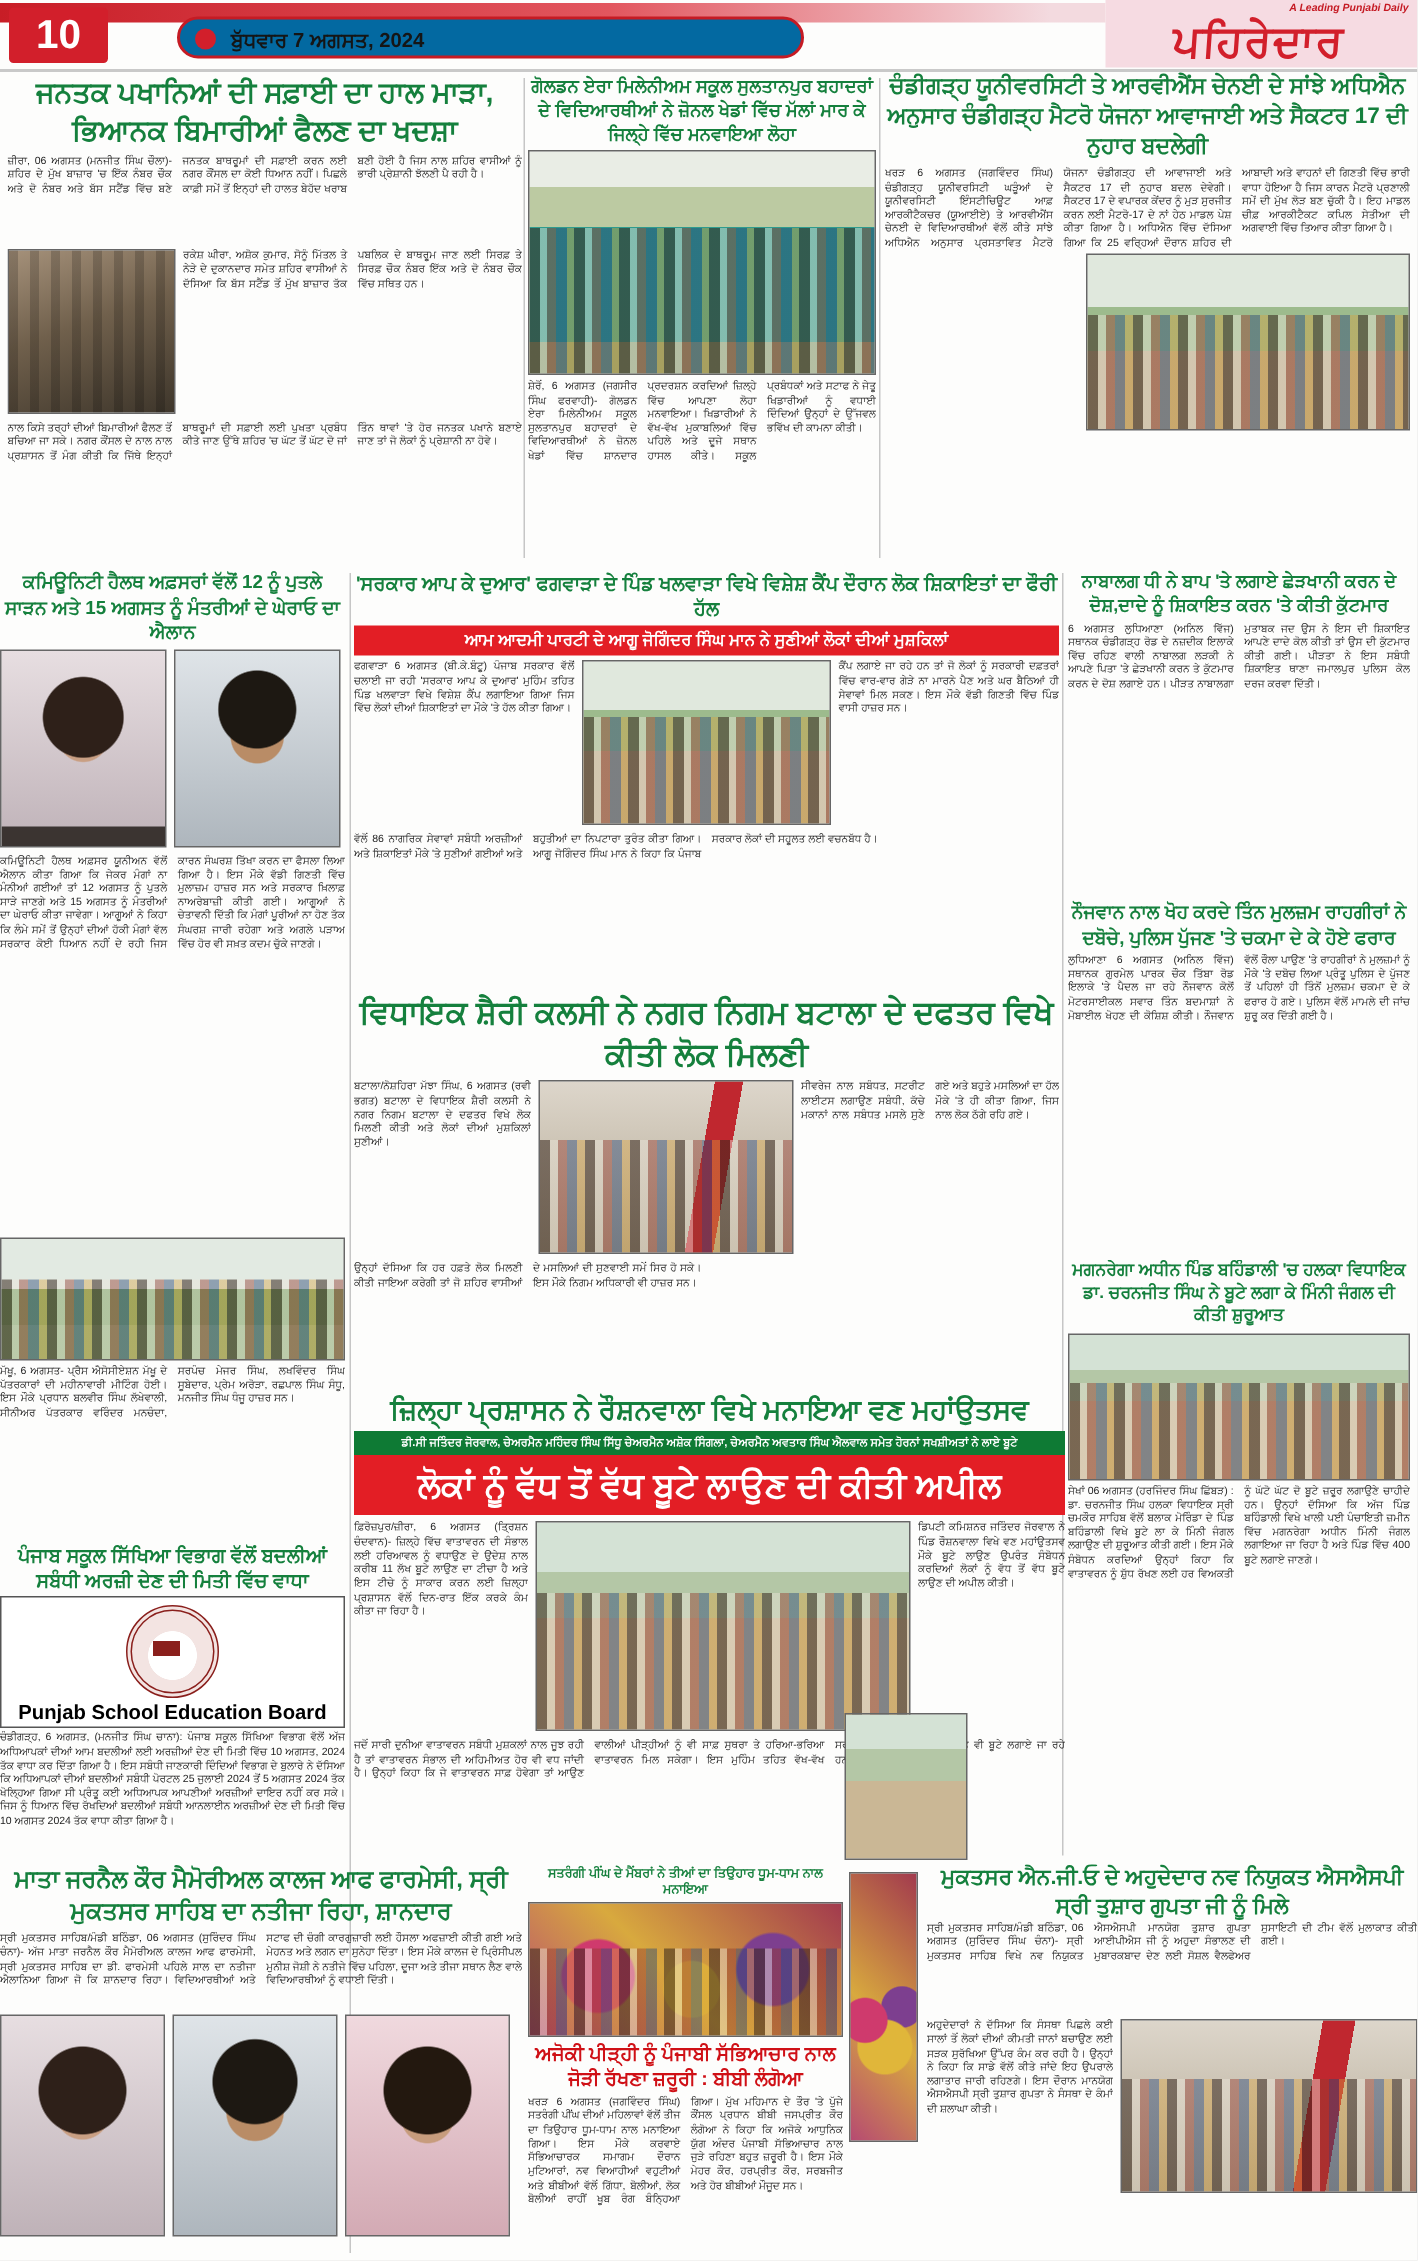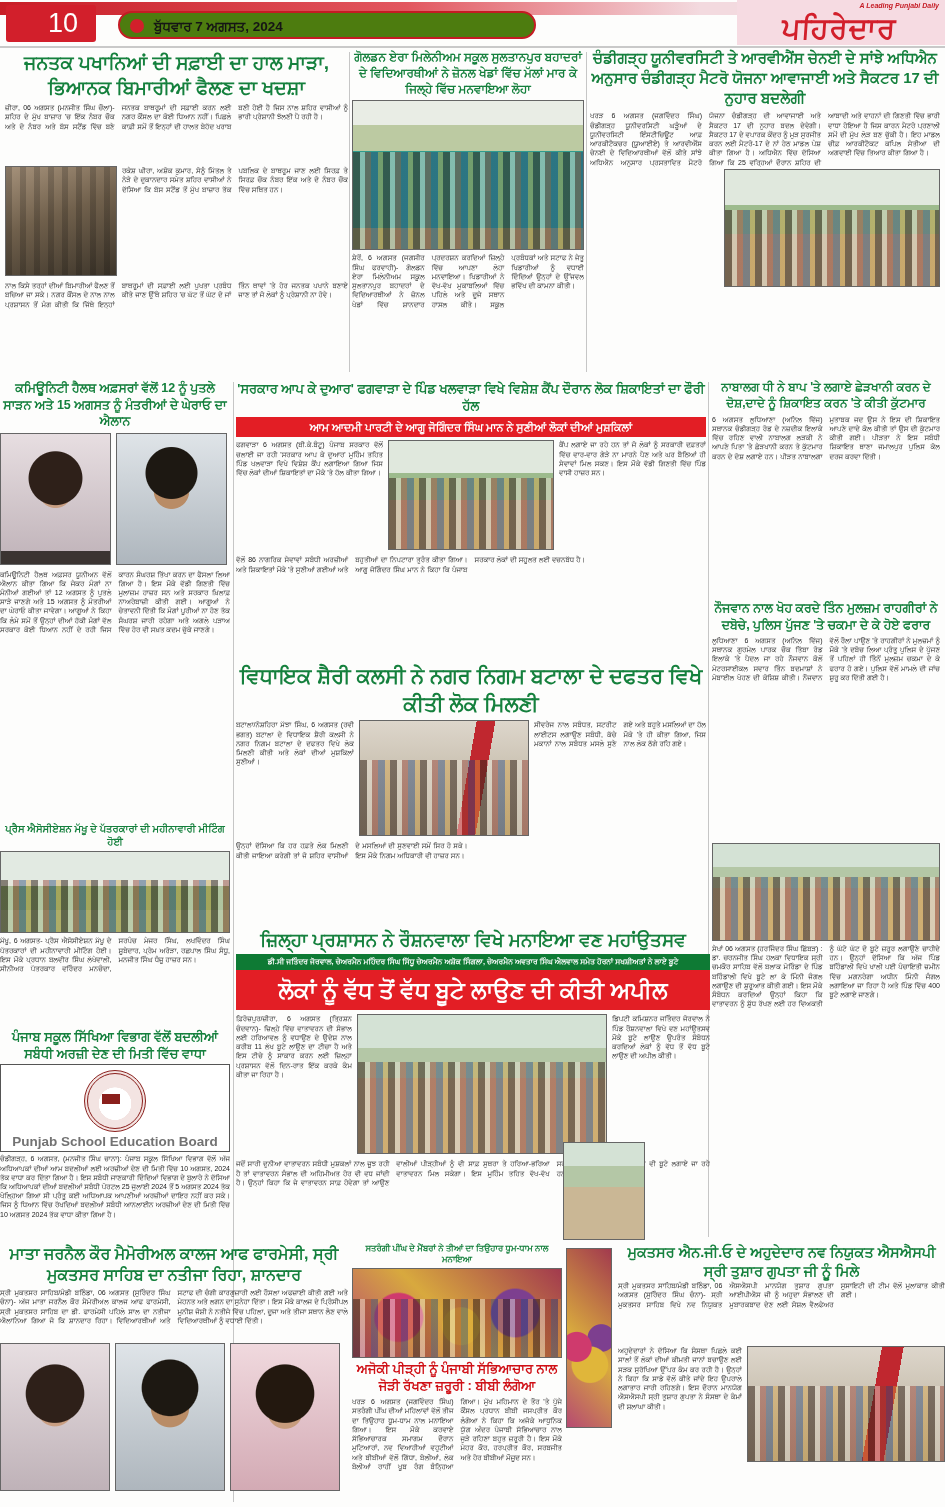--- a/index.html
+++ b/index.html
@@ -2,22 +2,22 @@
 <html><head>
 <meta charset="utf-8">
 <style>
   html,body{margin:0;padding:0;background:#e9e9e9;}
   .page{position:relative;width:945px;height:1507px;background:#fdfdfc;margin:0 auto;overflow:hidden;
         font-family:"Liberation Sans","DejaVu Sans",sans-serif;color:#151515;}
   
   .top-ribbon{position:absolute;left:0;top:2px;width:737px;height:13px;
     background:linear-gradient(to right,#c81d26,#e2565e 55%,#f3dadf 95%);}
   .page-badge{position:absolute;left:6px;top:5px;width:66px;height:37px;background:#d21f2b;
-    color:#fff;font-size:27px;font-weight:normal;text-align:center;line-height:37px;border-radius:3px;padding-left:24px;}
-  .date-pill{position:absolute;left:118px;top:11px;width:418px;height:28px;background:#4d7c0f;
+    color:#fff;font-size:27px;font-weight:bold;text-align:center;line-height:37px;border-radius:3px;}
+  .date-pill{position:absolute;left:118px;top:11px;width:418px;height:28px;background:#0369a1;
     border:2px solid #c51b24;border-radius:15px;font-size:13.5px;font-weight:bold;line-height:28px;
     padding-left:34px;box-sizing:border-box;}
   .date-dot{position:absolute;left:10px;top:6px;width:14px;height:14px;border-radius:50%;background:#d21f2b;}
   .masthead-box{position:absolute;left:737px;top:0;width:208px;height:45px;background:#f6dbe2;}
   .tagline{position:absolute;top:2px;right:6px;font-size:7px;font-style:italic;font-weight:bold;color:#c51b24;}
   .masthead-title{position:absolute;bottom:0;left:0;right:4px;text-align:center;font-size:29px;
     font-weight:900;color:#d21f2b;letter-spacing:1px;line-height:34px;transform:skewX(-4deg);}
   .header-rule{position:absolute;left:0;top:46px;width:945px;height:2px;background:#c9c9c9;}
   
   .art{position:absolute;overflow:hidden;}
@@ -57,21 +57,21 @@
      radial-gradient(circle at 50% 46%,#c79c7d 0 18%,transparent 19%),linear-gradient(#f0d9de,#d3aab4);}
   .crowded::after{content:"";position:absolute;left:0;right:0;top:34%;bottom:0;
      background:repeating-linear-gradient(90deg,rgba(55,38,28,.55) 0 7px,rgba(235,228,216,.45) 7px 12px,
      rgba(146,58,47,.45) 12px 18px,rgba(42,70,116,.45) 18px 25px,rgba(215,160,60,.4) 25px 30px);}
   .cap-band{position:absolute;left:0;right:0;bottom:0;height:13px;background:rgba(25,20,15,.8);}
   
   .logo-box{border:1px solid #555;height:86px;position:relative;margin-top:2px;background:#fff;}
   .emblem{position:absolute;left:50%;top:5px;transform:translateX(-50%);width:54px;height:54px;border-radius:50%;
      border:4px double #8a1f1c;background:radial-gradient(circle at 50% 55%,#fff 0 40%,#f3e4e2 41%);}
   .emblem::after{content:"";position:absolute;left:14px;top:20px;width:18px;height:10px;background:#8a1f1c;}
-  .board-name{position:absolute;left:0;right:0;bottom:2px;text-align:center;color:#737373;
+  .board-name{position:absolute;left:0;right:0;bottom:2px;text-align:center;color:#000000;
      font-size:13.5px;font-weight:bold;}
 </style>
 </head>
 <body>
 
 <div class="page">
 
   <div class="top-ribbon"></div>
   <div class="page-badge">10</div>
   <div class="date-pill">
@@ -149,26 +149,26 @@
     <div class="hl" style="font-size:21px">ਵਿਧਾਇਕ ਸ਼ੈਰੀ ਕਲਸੀ ਨੇ ਨਗਰ ਨਿਗਮ ਬਟਾਲਾ ਦੇ ਦਫਤਰ ਵਿਖੇ ਕੀਤੀ ਲੋਕ ਮਿਲਣੀ</div>
     <div class="row" style="height:118px">
       <div class="body" style="width:118px">ਬਟਾਲਾ/ਨੋਸ਼ਹਿਰਾ ਮੱਝਾ ਸਿੰਘ, 6 ਅਗਸਤ (ਰਵੀ ਭਗਤ) ਬਟਾਲਾ ਦੇ ਵਿਧਾਇਕ ਸ਼ੈਰੀ ਕਲਸੀ ਨੇ ਨਗਰ ਨਿਗਮ ਬਟਾਲਾ ਦੇ ਦਫਤਰ ਵਿਖੇ ਲੋਕ ਮਿਲਣੀ ਕੀਤੀ ਅਤੇ ਲੋਕਾਂ ਦੀਆਂ ਮੁਸ਼ਕਿਲਾਂ ਸੁਣੀਆਂ।</div>
       <div class="photo ph-office crowded" style="width:170px;height:116px"></div>
       <div class="body c2 flex1">ਸੀਵਰੇਜ ਨਾਲ ਸਬੰਧਤ, ਸਟਰੀਟ ਲਾਈਟਸ ਲਗਾਉਣ ਸਬੰਧੀ, ਕੱਚੇ ਮਕਾਨਾਂ ਨਾਲ ਸਬੰਧਤ ਮਸਲੇ ਸੁਣੇ ਗਏ ਅਤੇ ਬਹੁਤੇ ਮਸਲਿਆਂ ਦਾ ਹੱਲ ਮੌਕੇ 'ਤੇ ਹੀ ਕੀਤਾ ਗਿਆ, ਜਿਸ ਨਾਲ ਲੋਕ ਠੱਗੇ ਰਹਿ ਗਏ।</div>
     </div>
     <div class="body c4" style="height:56px">ਉਨ੍ਹਾਂ ਦੱਸਿਆ ਕਿ ਹਰ ਹਫ਼ਤੇ ਲੋਕ ਮਿਲਣੀ ਕੀਤੀ ਜਾਇਆ ਕਰੇਗੀ ਤਾਂ ਜੋ ਸ਼ਹਿਰ ਵਾਸੀਆਂ ਦੇ ਮਸਲਿਆਂ ਦੀ ਸੁਣਵਾਈ ਸਮੇਂ ਸਿਰ ਹੋ ਸਕੇ। ਇਸ ਮੌਕੇ ਨਿਗਮ ਅਧਿਕਾਰੀ ਵੀ ਹਾਜ਼ਰ ਸਨ।</div>
   </div>
 
   <div class="art" style="left:0;top:822px;width:230px;height:202px">
-    <div class="hl" style="font-size:10px">ਪ੍ਰੈਸ ਐਸੋਸੀਏਸ਼ਨ ਮੱਖੂ ਦੇ ਪੱਤਰਕਾਰਾਂ ਦੀ ਮਹੀਨਾਵਾਰੀ ਮੀਟਿੰਗ ਹੋਈ</div>
     <div class="photo ph-field crowded" style="width:100%;height:82px;margin:3px 0"></div>
     <div class="body c2" style="height:94px">ਮੱਖੂ, 6 ਅਗਸਤ- ਪ੍ਰੈਸ ਐਸੋਸੀਏਸ਼ਨ ਮੱਖੂ ਦੇ ਪੱਤਰਕਾਰਾਂ ਦੀ ਮਹੀਨਾਵਾਰੀ ਮੀਟਿੰਗ ਹੋਈ। ਇਸ ਮੌਕੇ ਪ੍ਰਧਾਨ ਬਲਵੀਰ ਸਿੰਘ ਲੱਖੇਵਾਲੀ, ਸੀਨੀਅਰ ਪੱਤਰਕਾਰ ਵਰਿੰਦਰ ਮਨਚੰਦਾ, ਸਰਪੰਚ ਮੇਜਰ ਸਿੰਘ, ਲਖਵਿੰਦਰ ਸਿੰਘ ਸੂਬੇਦਾਰ, ਪ੍ਰੇਮ ਅਰੋੜਾ, ਰਛਪਾਲ ਸਿੰਘ ਸੰਧੂ, ਮਨਜੀਤ ਸਿੰਘ ਧੰਜੂ ਹਾਜ਼ਰ ਸਨ।</div>
   </div>
 
   <div class="art" style="left:712px;top:840px;width:228px;height:400px">
+    <div class="hl" style="font-size:11.5px">ਮਗਨਰੇਗਾ ਅਧੀਨ ਪਿੰਡ ਬਹਿੰਡਾਲੀ 'ਚ ਹਲਕਾ ਵਿਧਾਇਕ ਡਾ. ਚਰਨਜੀਤ ਸਿੰਘ ਨੇ ਬੂਟੇ ਲਗਾ ਕੇ ਮਿੰਨੀ ਜੰਗਲ ਦੀ ਕੀਤੀ ਸ਼ੁਰੂਆਤ</div>
     <div class="photo ph-plant crowded" style="width:100%;height:98px;margin:3px 0"></div>
     <div class="body c2" style="height:248px">ਸੇਖਾਂ 06 ਅਗਸਤ (ਹਰਜਿੰਦਰ ਸਿੰਘ ਛਿੱਬੜ) : ਡਾ. ਚਰਨਜੀਤ ਸਿੰਘ ਹਲਕਾ ਵਿਧਾਇਕ ਸ੍ਰੀ ਚਮਕੌਰ ਸਾਹਿਬ ਵੱਲੋਂ ਬਲਾਕ ਮੋਰਿੰਡਾ ਦੇ ਪਿੰਡ ਬਹਿੰਡਾਲੀ ਵਿਖੇ ਬੂਟੇ ਲਾ ਕੇ ਮਿੰਨੀ ਜੰਗਲ ਲਗਾਉਣ ਦੀ ਸ਼ੁਰੂਆਤ ਕੀਤੀ ਗਈ। ਇਸ ਮੌਕੇ ਸੰਬੋਧਨ ਕਰਦਿਆਂ ਉਨ੍ਹਾਂ ਕਿਹਾ ਕਿ ਵਾਤਾਵਰਨ ਨੂੰ ਸ਼ੁੱਧ ਰੱਖਣ ਲਈ ਹਰ ਵਿਅਕਤੀ ਨੂੰ ਘੱਟੋ ਘੱਟ ਦੋ ਬੂਟੇ ਜ਼ਰੂਰ ਲਗਾਉਣੇ ਚਾਹੀਦੇ ਹਨ। ਉਨ੍ਹਾਂ ਦੱਸਿਆ ਕਿ ਅੱਜ ਪਿੰਡ ਬਹਿੰਡਾਲੀ ਵਿਖੇ ਖਾਲੀ ਪਈ ਪੰਚਾਇਤੀ ਜ਼ਮੀਨ ਵਿੱਚ ਮਗਨਰੇਗਾ ਅਧੀਨ ਮਿੰਨੀ ਜੰਗਲ ਲਗਾਇਆ ਜਾ ਰਿਹਾ ਹੈ ਅਤੇ ਪਿੰਡ ਵਿੱਚ 400 ਬੂਟੇ ਲਗਾਏ ਜਾਣਗੇ।</div>
   </div>
 
   <div class="art" style="left:236px;top:928px;width:474px;height:314px">
     <div class="hl" style="font-size:18.5px">ਜ਼ਿਲ੍ਹਾ ਪ੍ਰਸ਼ਾਸਨ ਨੇ ਰੌਸ਼ਨਵਾਲਾ ਵਿਖੇ ਮਨਾਇਆ ਵਣ ਮਹਾਂਉਤਸਵ</div>
     <div class="strip-green" style="height:16px;line-height:16px;font-size:7.5px;margin-top:2px">ਡੀ.ਸੀ ਜਤਿੰਦਰ ਜੋਰਵਾਲ, ਚੇਅਰਮੈਨ ਮਹਿੰਦਰ ਸਿੰਘ ਸਿੱਧੂ ਚੇਅਰਮੈਨ ਅਸ਼ੋਕ ਸਿੰਗਲਾ, ਚੇਅਰਮੈਨ ਅਵਤਾਰ ਸਿੰਘ ਐਲਵਾਲ ਸਮੇਤ ਹੋਰਨਾਂ ਸਖਸ਼ੀਅਤਾਂ ਨੇ ਲਾਏ ਬੂਟੇ</div>
     <div class="strip-red" style="height:40px;line-height:40px;font-size:23px">ਲੋਕਾਂ ਨੂੰ ਵੱਧ ਤੋਂ ਵੱਧ ਬੂਟੇ ਲਾਉਣ ਦੀ ਕੀਤੀ ਅਪੀਲ</div>
     <div class="row" style="height:142px;margin-top:4px">
       <div class="body" style="width:116px">ਫ਼ਿਰੋਜ਼ਪੁਰ/ਜ਼ੀਰਾ, 6 ਅਗਸਤ (ਤ੍ਰਿਸ਼ਨ ਚੰਦਵਾਨ)- ਜ਼ਿਲ੍ਹੇ ਵਿੱਚ ਵਾਤਾਵਰਨ ਦੀ ਸੰਭਾਲ ਲਈ ਹਰਿਆਵਲ ਨੂੰ ਵਧਾਉਣ ਦੇ ਉਦੇਸ਼ ਨਾਲ ਕਰੀਬ 11 ਲੱਖ ਬੂਟੇ ਲਾਉਣ ਦਾ ਟੀਚਾ ਹੈ ਅਤੇ ਇਸ ਟੀਚੇ ਨੂੰ ਸਾਕਾਰ ਕਰਨ ਲਈ ਜ਼ਿਲ੍ਹਾ ਪ੍ਰਸ਼ਾਸਨ ਵੱਲੋਂ ਦਿਨ-ਰਾਤ ਇੱਕ ਕਰਕੇ ਕੰਮ ਕੀਤਾ ਜਾ ਰਿਹਾ ਹੈ।</div>

